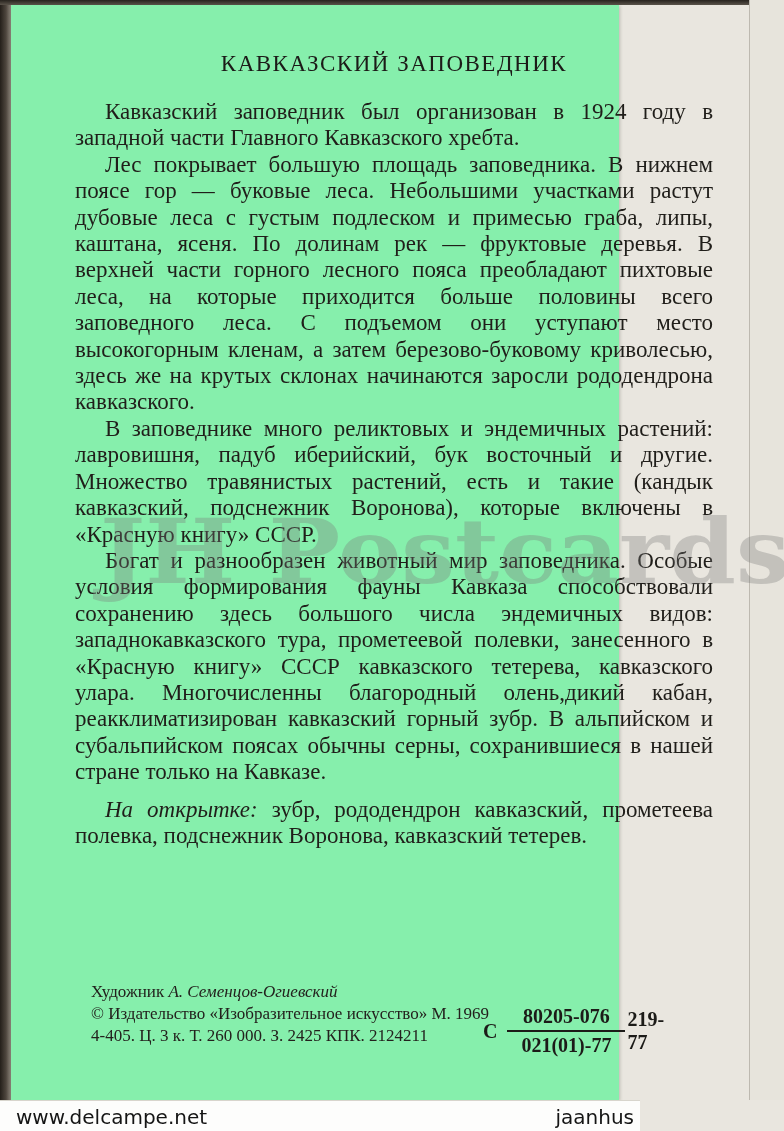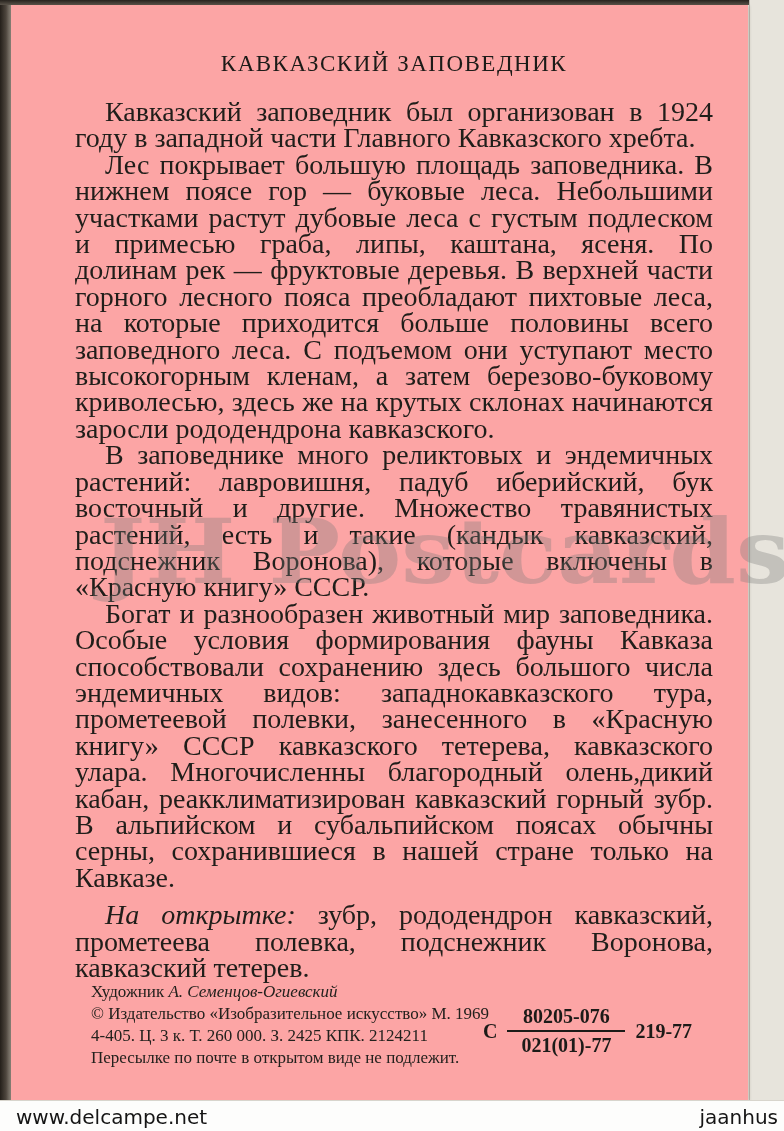--- a/index.html
+++ b/index.html
@@ -11,52 +11,52 @@
   
   .edge-left{position:absolute;left:0;top:0;width:11px;height:1100px;
     background:linear-gradient(to right,#241f1a,#4e463e 55%,#8c857b);}
   .edge-top{position:absolute;left:0;top:0;width:784px;height:5px;
     background:linear-gradient(to bottom,#27231e,#5a534a);}
   .corner-tr{position:absolute;right:0;top:0;width:0;height:0;
     border-right:15px solid #3f3a32;border-bottom:52px solid transparent;}
   .scanner-right{position:absolute;left:749px;top:0;width:35px;height:1100px;
     background:#e7e4dc;border-left:1px solid #bdb9b0;}
   
-  .card{position:absolute;left:11px;top:5px;width:737px;height:1095px;
-    background:#fca5a5;box-shadow:1px 1px 3px rgba(60,55,45,.25);}
+  .card{position:absolute;left:11px;top:5px;width:608px;height:1095px;
+    background:#86efac;box-shadow:1px 1px 3px rgba(60,55,45,.25);}
   .card-inner{position:absolute;left:64px;top:46px;width:638px;}
   .title{
     text-align:center;font-size:23px;letter-spacing:1.5px;color:#1c1b18;
     margin:0 0 22px 0;font-weight:400;
   }
   .bodytext p{
-    margin:0;font-size:28px;line-height:26.4px;color:#201e1a;
+    margin:0;font-size:23px;line-height:26.4px;color:#201e1a;
     text-align:justify;text-indent:30px;
   }
   .bodytext p.caption{margin-top:11px;}
   .caption .lead{font-style:italic;margin-top:45px;}
   
   .imprint{position:absolute;left:80px;top:976px;width:440px;
     font-size:17px;line-height:22px;color:#23211d;}
   .imprint .name{font-style:italic;}
   
   .catalog{position:absolute;left:472px;top:1000px;display:flex;
     align-items:center;font-weight:700;font-size:20px;color:#1c1b18;}
   .catalog .prefix{margin-right:10px;}
   .catalog .frac{display:flex;flex-direction:column;align-items:center;}
   .catalog .frac .num{padding:0 14px 2px 14px;}
   .catalog .frac .den{padding:2px 14px 0 14px;border-top:2px solid #1c1b18;}
-  .catalog .suffix{margin-left:10px;}
+  .catalog .suffix{margin-left:2px;}
   
   .wm-center{position:absolute;left:100px;top:498px;
     font-family:"DejaVu Serif", serif;font-weight:700;font-size:90px;
     color:rgba(122,122,122,.33);white-space:nowrap;
     transform:scaleX(1.06);transform-origin:left center;
     pointer-events:none;z-index:5;}
-  .bottom-strip{position:absolute;left:0;top:1100px;width:784px;height:31px;
+  .bottom-strip{position:absolute;left:0;top:1100px;width:640px;height:31px;
     background:#fdfdfc;border-top:1px solid #d8d5cd;
     font-family:"DejaVu Sans", sans-serif;font-size:20px;color:#151515;}
   .wm-left{position:absolute;left:16px;bottom:3px;}
   .wm-right{position:absolute;right:6px;bottom:3px;}
 </style>
 </head>
 <body>
 
 <div class="edge-left"></div>
 <div class="edge-top"></div>
@@ -72,21 +72,20 @@
       <p>В заповеднике много реликтовых и эндемичных растений: лавровишня, падуб иберийский, бук восточный и другие. Множество травянистых растений, есть и такие (кандык кавказский, подснежник Воронова), которые включены в «Красную книгу» СССР.</p>
       <p>Богат и разнообразен животный мир заповедника. Особые условия формирования фауны Кавказа способствовали сохранению здесь большого числа эндемичных видов: западнокавказского тура, прометеевой полевки, занесенного в «Красную книгу» СССР кавказского тетерева, кавказского улара. Многочисленны благородный олень,дикий кабан, реакклиматизирован кавказский горный зубр. В альпийском и субальпийском поясах обычны серны, сохранившиеся в нашей стране только на Кавказе.</p>
       <p class="caption"><span class="lead">На открытке:</span><span> зубр, рододендрон кавказский, прометеева полевка, подснежник Воронова, кавказский тетерев.</span></p>
     </div>
   </div>
 
   <div class="imprint">
     <div><span>Художник </span><span class="name">А. Семенцов-Огиевский</span></div>
     <div>© Издательство «Изобразительное искусство» М. 1969</div>
     <div>4-405. Ц. 3 к. Т. 260 000. З. 2425 КПК. 2124211</div>
-    <div>Пересылке по почте в открытом виде не подлежит.</div>
   </div>
 
   <div class="catalog">
     <span class="prefix">С</span>
     <span class="frac">
       <span class="num">80205-076</span>
       <span class="den">021(01)-77</span>
     </span>
     <span class="suffix">219-77</span>
   </div>

